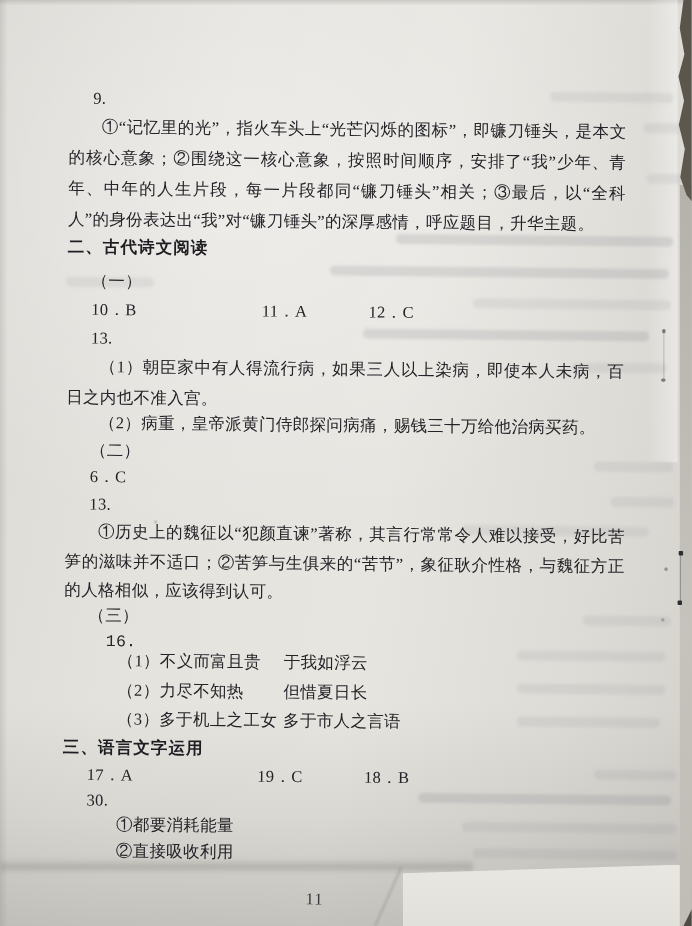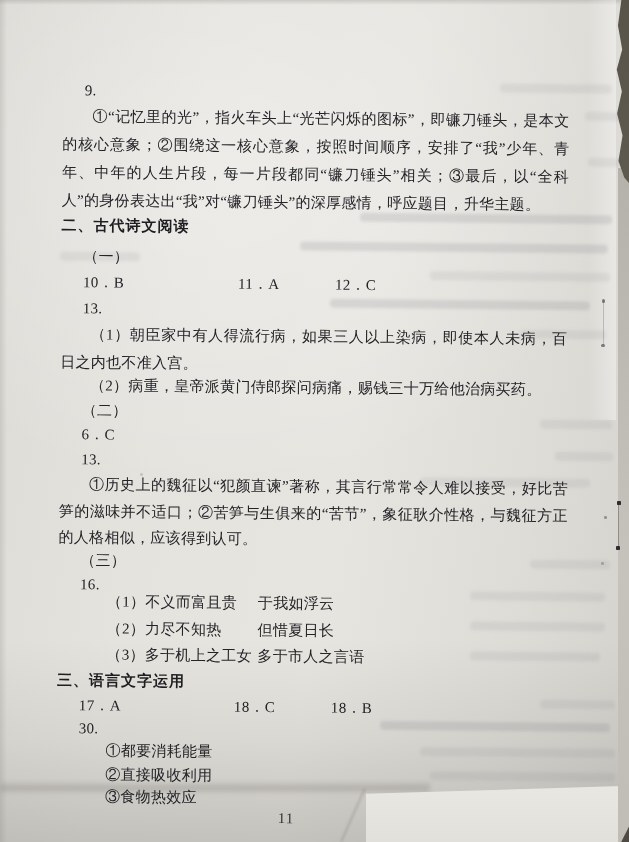--- a/index.html
+++ b/index.html
@@ -127,40 +127,39 @@
     <div class="blk" style="top:224px;left:22px;">13.</div>
     <div class="blk para" style="top:249px;left:0;line-height:27.5px;">（1）朝臣家中有人得流行病，如果三人以上染病，即使本人未病，百日之内也不准入宫。</div>
     <div class="blk para" style="top:301px;left:0;">（2）病重，皇帝派黄门侍郎探问病痛，赐钱三十万给他治病买药。</div>
 
     <div class="blk" style="top:326px;left:22px;">（二）</div>
     <div class="blk" style="top:350px;left:22px;">6．C</div>
     <div class="blk" style="top:375px;left:22px;">13.</div>
     <div class="blk para" style="top:399px;left:0;width:509px;line-height:26.5px;">①历史上的魏征以“犯颜直谏”著称，其言行常常令人难以接受，好比苦笋的滋味并不适口；②苦笋与生俱来的“苦节”，象征耿介性格，与魏征方正的人格相似，应该得到认可。</div>
 
     <div class="blk" style="top:476px;left:22px;">（三）</div>
-    <div class="blk" style="top:500px;left:22px;">16.</div>
+    <div class="blk" style="top:500px;left:38px;font-family:Liberation Mono, monospace;">16.</div>
     <div class="blk row" style="top:517px;left:0;width:510px;">
       <span class="p16l">（1）不义而富且贵</span>
       <span class="p16r">于我如浮云</span>
     </div>
     <div class="blk row" style="top:544px;left:0;width:510px;">
       <span class="p16l">（2）力尽不知热</span>
       <span class="p16r">但惜夏日长</span>
     </div>
     <div class="blk row" style="top:570px;left:0;width:510px;">
       <span class="p16l">（3）多于机上之工女</span>
       <span class="p16r">多于市人之言语</span>
     </div>
 
     <div class="blk h" style="top:596px;left:0;">三、语言文字运用</div>
     <div class="blk row" style="top:621px;left:0;width:510px;">
       <span class="c1">17．A</span>
-      <span class="c2">18．C</span>
+      <span class="c2">19．C</span>
       <span class="c3">18．B</span>
     </div>
     <div class="blk" style="top:644px;left:22px;">30.</div>
     <div class="blk" style="top:666px;left:49px;">①都要消耗能量</div>
     <div class="blk" style="top:690px;left:49px;">②直接吸收利用</div>
-    <div class="blk" style="top:712px;left:49px;">③食物热效应</div>
 
     <div class="blk pagenum" style="top:732px;left:222px;">11</div>
   </div>
 </div>
 
 </body></html>

